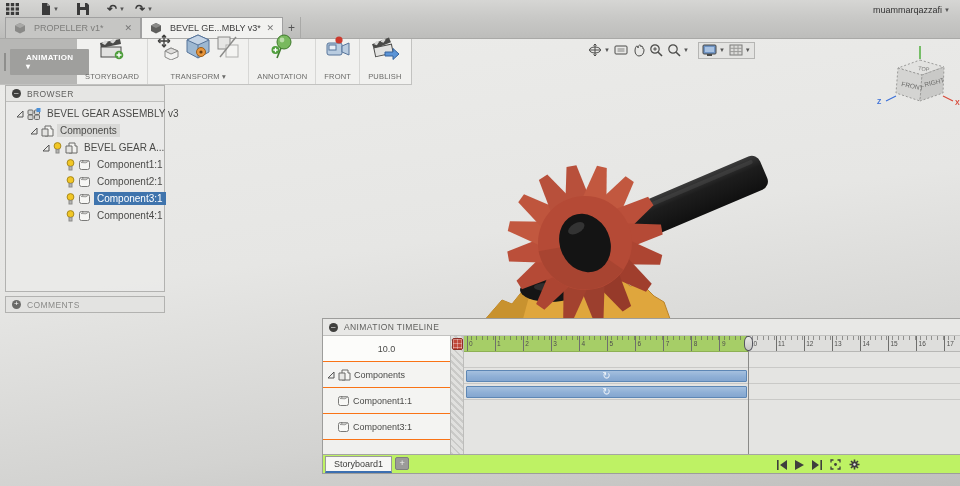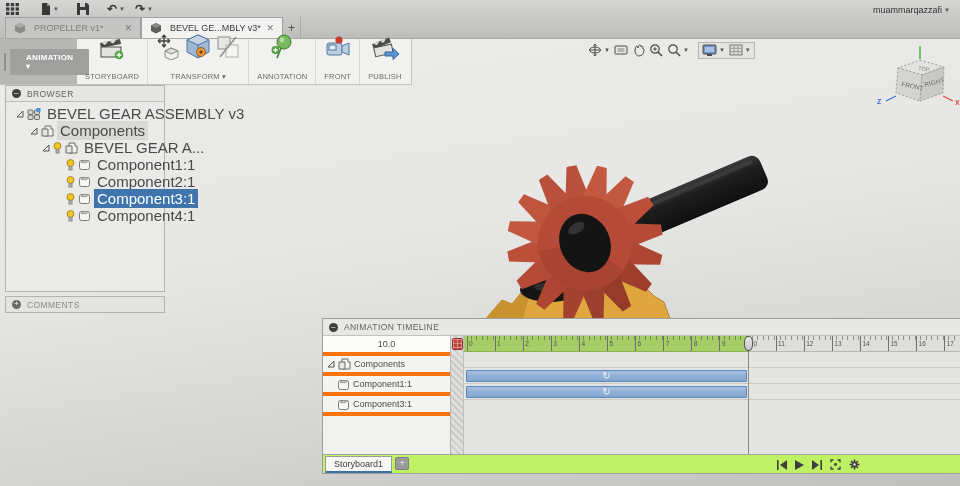--- a/index.html
+++ b/index.html
@@ -54,38 +54,38 @@
   
   #viewcube { position:absolute; top:44px; left:874px; }
 
   
   #browser { position:absolute; top:85px; left:5px; width:160px; height:207px;
     background:rgba(234,234,232,.93); border:1px solid #b2b2b0; }
   .panel-head { height:16px; display:flex; align-items:center; gap:6px; padding:0 6px;
     background:#e6e6e4; border-bottom:1px solid #bfbfbd; color:#5f5f5d; font-size:8.5px; letter-spacing:.4px; }
   .head-dot { width:9px; height:9px; border-radius:50%; background:#3f3f3d; color:#fff; font-size:8px;
     line-height:8px; text-align:center; }
-  .brow { position:relative; height:17px; display:flex; align-items:center; font-size:15px; color:#4a4a48; }
+  .brow { position:relative; height:17px; display:flex; align-items:center; font-size:10px; color:#4a4a48; }
   .brow .lbl { padding:1px 3px; white-space:nowrap; }
   .lbl.soft { background:#d9d9d7; }
   .lbl.selected { background:#3f74ad; color:#fff; }
   .tri { display:inline-flex; margin-right:3px; }
   .mini { display:inline-flex; margin-right:3px; }
   #comments { position:absolute; top:296px; left:5px; width:160px; height:17px;
     background:#e3e3e1; border:1px solid #b2b2b0; display:flex; align-items:center; gap:6px;
     padding:0 6px; color:#8a8a88; font-size:8.5px; letter-spacing:.4px; }
 
   
   #timeline { position:absolute; top:318px; left:322px; width:638px; height:156px;
     background:#eaeae8; border:1px solid #9d9d9b; border-right:none; }
   #tl-head { height:17px; display:flex; align-items:center; gap:6px; padding:0 6px;
     background:#e8e8e6; border-bottom:1px solid #c2c2c0; color:#5f5f5d; font-size:8.5px; letter-spacing:.4px; }
   #tl-names { position:absolute; top:17px; left:0; width:128px; bottom:19px;
     background:#f0f0ee; border-right:1px solid #b7b7b5; }
-  .tl-nrow { height:20px; border-bottom:4px solid #f97316; display:flex; align-items:center;
+  .tl-nrow { height:26px; border-bottom:1px solid #f97316; display:flex; align-items:center;
     padding-left:4px; font-size:9px; color:#4a4a48; background:#f4f4f2; }
   #tl-duration { justify-content:center; background:#fcfcfa; font-size:9px; padding-left:0; }
   #tl-scratch { position:absolute; top:17px; left:128px; width:13px; bottom:19px; background:#e0e0de;
     border-right:1px solid #bdbdbb;
     background-image:repeating-linear-gradient(45deg, rgba(160,160,158,.35) 0 2px, transparent 2px 5px); }
   #scratch-marker { position:absolute; top:2px; left:1px; width:11px; height:12px; border-radius:2px;
     background:#bf4538; border:1px solid #8d2f26;
     background-image:linear-gradient(rgba(255,255,255,.35) 1px, transparent 1px),
       linear-gradient(90deg, rgba(255,255,255,.35) 1px, transparent 1px);
     background-size:4px 4px; }

